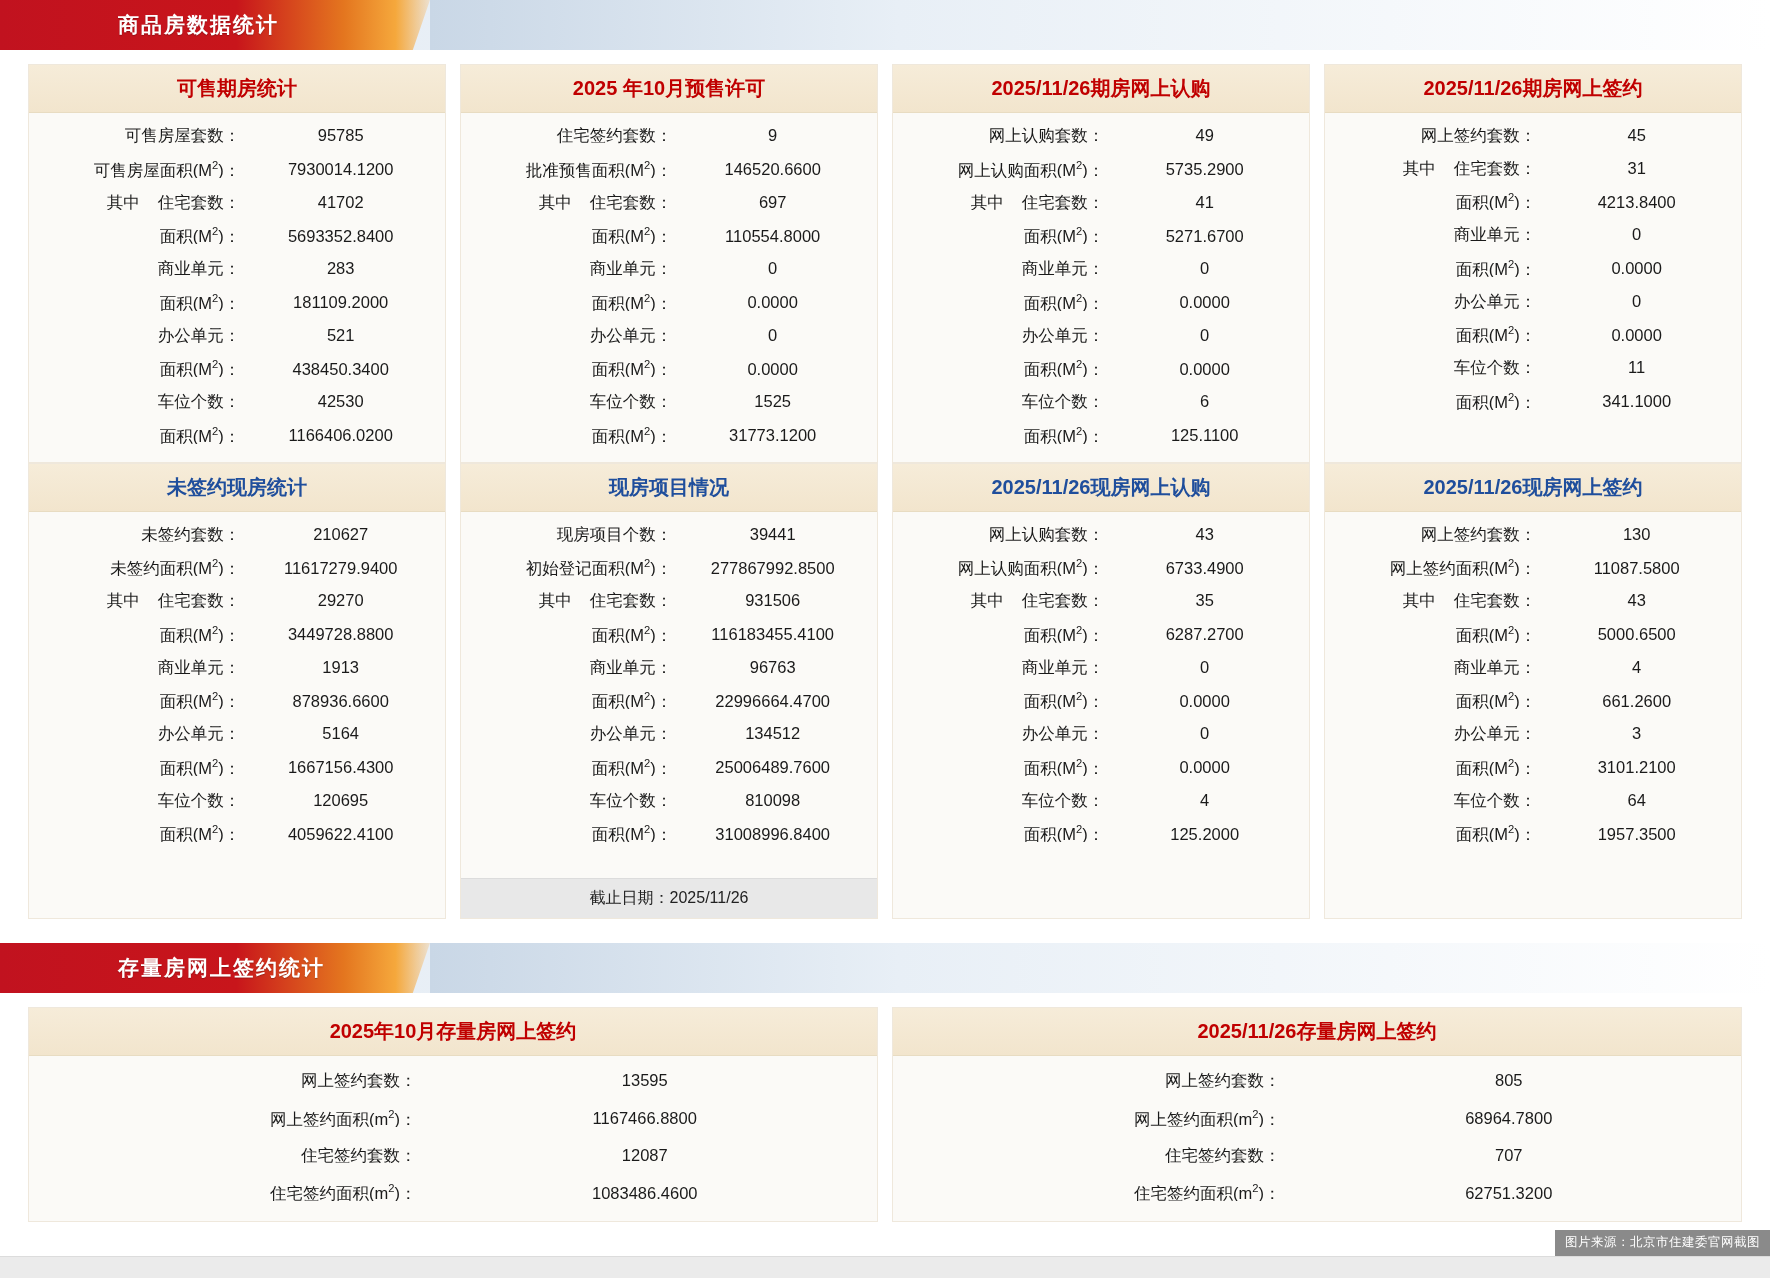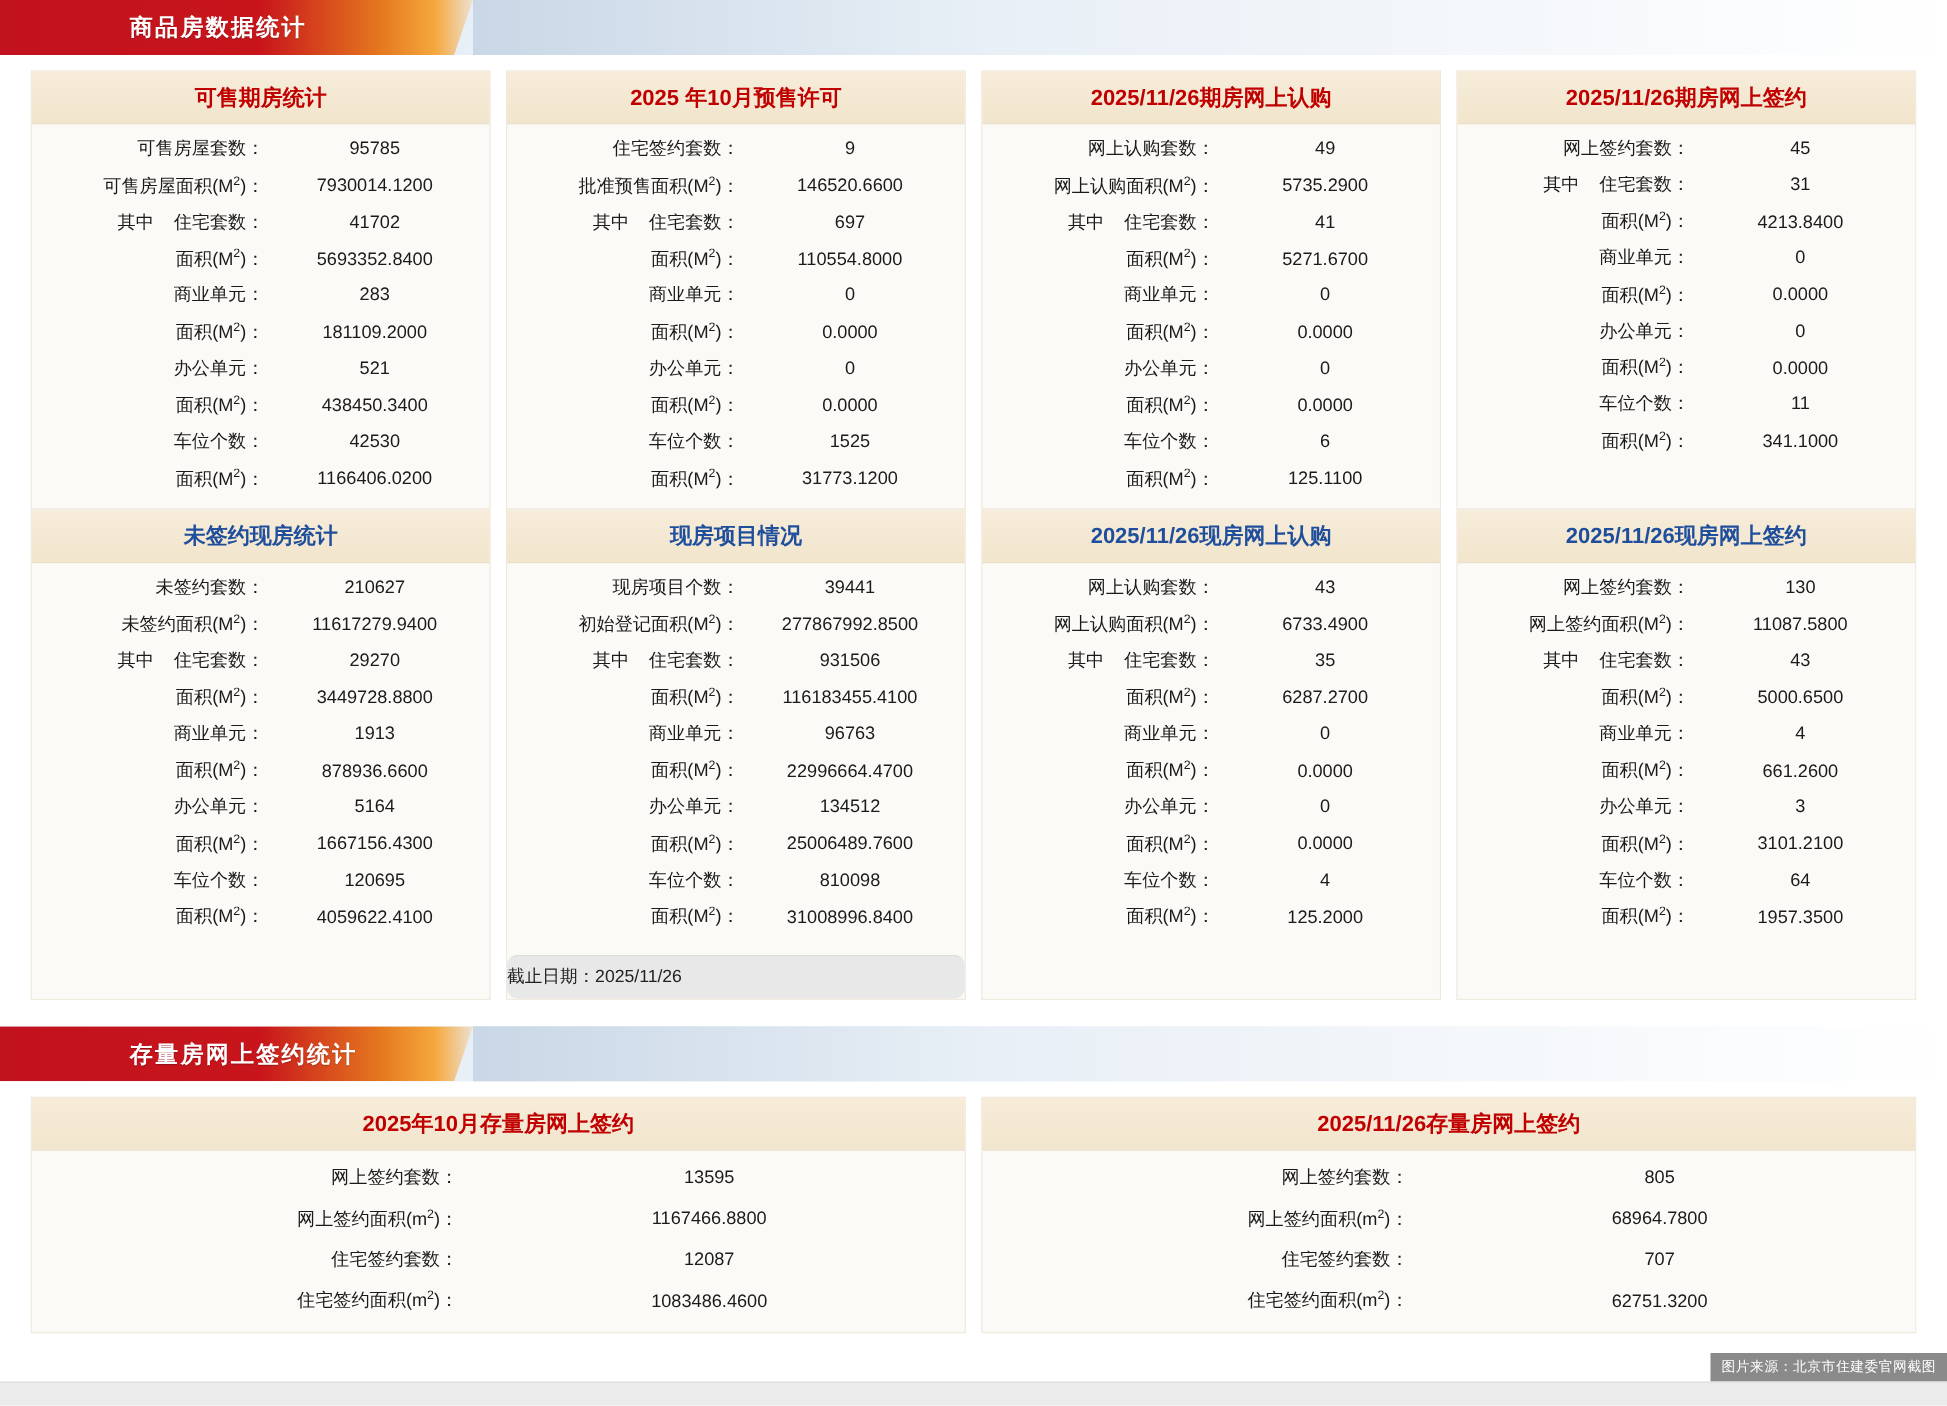--- a/index.html
+++ b/index.html
@@ -107,27 +107,27 @@
     text-align: center;
     white-space: nowrap;
   }
   .row .prefix {
     display: inline-block;
     margin-right: 18px;
   }
   sup { font-size: 0.68em; vertical-align: super; }
 
   .footer-note {
-    margin: 8px 0 0 0;
+    margin: 18px 0 0 0;
     background: #e8e8e8;
     border-top: 1px solid #dcdcdc;
+    text-align: center;
     font-size: 16px;
     color: #222;
     padding: 9px 0;
-    border-radius: 10px;
   }
 
   
   .card.wide .row { font-size: 16.5px; padding: 10px 0; }
   .card.wide .row .label { flex: 0 0 47%; }
 
   .spacer-line {
     height: 14px;
     background: #ffffff;
   }

